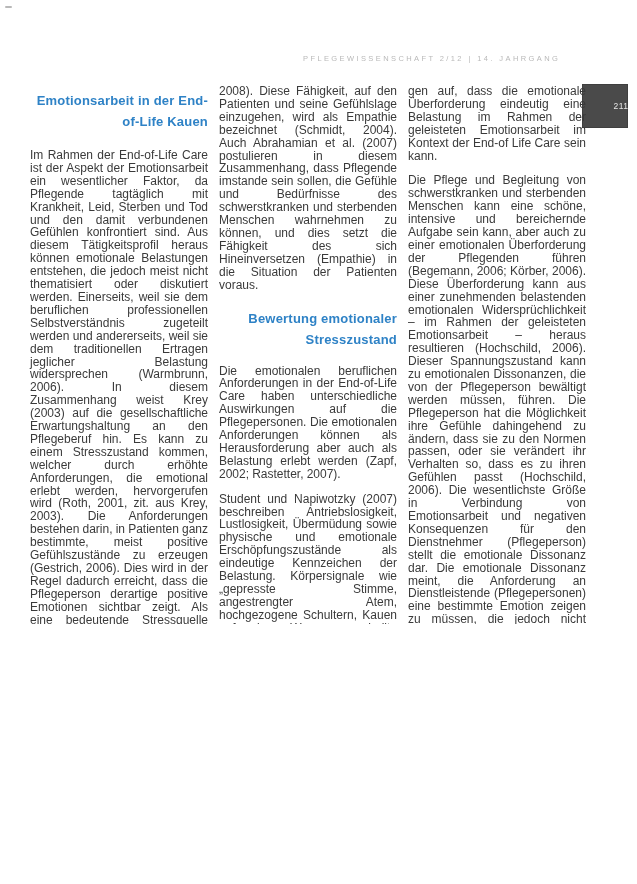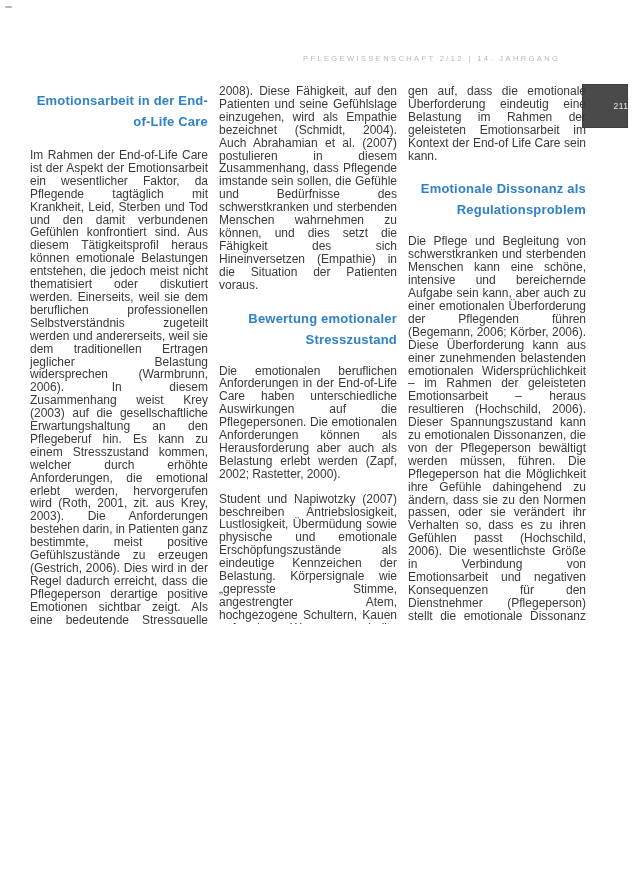--- a/index.html
+++ b/index.html
@@ -78,34 +78,33 @@
 
   <div class="running-head">Pflegewissenschaft 2/12 | 14. Jahrgang</div>
 
   <div class="page-badge">
     <span>211</span>
   </div>
 
   <div class="columns">
 
     <div class="col">
-      <h1 class="article-title">Emotionsarbeit in der End-of-Life Care</h1>
+      <h1 class="article-title">Emotionsarbeit in der End-of-Life Kauen</h1>
       <p>Im Rahmen der End-of-Life Care ist der Aspekt der Emotionsarbeit ein wesentlicher Faktor, da Pflegende tagtäglich mit Krankheit, Leid, Sterben und Tod und den damit verbundenen Gefühlen konfrontiert sind. Aus diesem Tätigkeitsprofil heraus können emotionale Belastungen entstehen, die jedoch meist nicht thematisiert oder diskutiert werden. Einerseits, weil sie dem beruflichen professionellen Selbstverständnis zugeteilt werden und andererseits, weil sie dem traditionellen Ertragen jeglicher Belastung widersprechen (Warmbrunn, 2006). In diesem Zusammenhang weist Krey (2003) auf die gesellschaftliche Erwartungshaltung an den Pflegeberuf hin. Es kann zu einem Stresszustand kommen, welcher durch erhöhte Anforderungen, die emotional erlebt werden, hervorgerufen wird (Roth, 2001, zit. aus Krey, 2003). Die Anforderungen bestehen darin, in Patienten ganz bestimmte, meist positive Gefühlszustände zu erzeugen (Gestrich, 2006). Dies wird in der Regel dadurch erreicht, dass die Pflegeperson derartige positive Emotionen sichtbar zeigt. Als eine bedeutende Stressquelle wird jedoch gesehen, dass die zu zeigenden Emotionen nicht mit der tatsächlich vorliegenden Gefühlslage der Pflegeperson selbst übereinstimmen (Hochschild, 2006; Rastetter, 2008). Ferner ist ein wesentlicher Aspekt der Emotionsarbeit, dass die Gefühle des Interaktionspartners (Patient) von der Pflegeperson wahrgenommen zu werden haben (Rastetter, 2008; Zapf, 2002). In der sozialen Interaktionen zwischen Patienten und Pflegenden ist es erforderlich, dass Pflegepersonen die Gefühle des Patienten wahrnehmen, sodass sie ihre eigenen Gefühle danach ausrichten können (Hochschild, 2006) und somit Emotionsarbeit leisten (Rastetter,</p>
     </div>
 
     <div class="col">
       <p>2008). Diese Fähigkeit, auf den Patienten und seine Gefühlslage einzugehen, wird als Empathie bezeichnet (Schmidt, 2004). Auch Abrahamian et al. (2007) postulieren in diesem Zusammenhang, dass Pflegende imstande sein sollen, die Gefühle und Bedürfnisse des schwerstkranken und sterbenden Menschen wahrnehmen zu können, und dies setzt die Fähigkeit des sich Hineinversetzen (Empathie) in die Situation der Patienten voraus.</p>
       <h2 class="section-heading">Bewertung emotionaler Stresszustand</h2>
-      <p>Die emotionalen beruflichen Anforderungen in der End-of-Life Care haben unterschiedliche Auswirkungen auf die Pflegepersonen. Die emotionalen Anforderungen können als Herausforderung aber auch als Belastung erlebt werden (Zapf, 2002; Rastetter, 2000).</p>
+      <p>Die emotionalen beruflichen Anforderungen in der End-of-Life Care haben unterschiedliche Auswirkungen auf die Pflegepersonen. Die emotionalen Anforderungen können als Herausforderung aber auch als Belastung erlebt werden (Zapf, 2002; Rastetter, 2007).</p>
       <p>Student und Napiwotzky (2007) beschreiben Antriebslosigkeit, Lustlosigkeit, Übermüdung sowie physische und emotionale Erschöpfungszustände als eindeutige Kennzeichen der Belastung. Körpersignale wie „gepresste Stimme, angestrengter Atem, hochgezogene Schultern, Kauen auf den Wangen, geballte Fäuste, Schlaflosigkeit, Hautausschlag oder zunehmende Erkrankungshäufigkeit“ (Verheyen-Cronau, 2000 zit. aus Student, Napiwotzky, 2007, S. 85) sollen Aufmerksamkeit erwecken. Wie allerdings eine berufliche emotionale Anforderung von einer Pflegeperson empfunden wird, ist abhängig von der Intensität und zeitlichen Dauer der Belastung, aber auch von der individuellen Bewertung durch die Pflegeperson selbst. Ausschlaggebend sind in diesem Kontext die Ressourcen der Pflegeperson zur Belastungsbewältigung (Warmbrunn, 2006). Die Studie von Sandgren et al. (2006) sowie Gaydos (2004) zei-</p>
     </div>
 
     <div class="col">
       <p>gen auf, dass die emotionale Überforderung eindeutig eine Belastung im Rahmen der geleisteten Emotionsarbeit im Kontext der End-of Life Care sein kann.</p>
-      <h2 class="section-heading">Emotionale Dissonanz als Regulationsproblem</h2>
       <p>Die Pflege und Begleitung von schwerstkranken und sterbenden Menschen kann eine schöne, intensive und bereichernde Aufgabe sein kann, aber auch zu einer emotionalen Überforderung der Pflegenden führen (Begemann, 2006; Körber, 2006). Diese Überforderung kann aus einer zunehmenden belastenden emotionalen Widersprüchlichkeit – im Rahmen der geleisteten Emotionsarbeit – heraus resultieren (Hochschild, 2006). Dieser Spannungszustand kann zu emotionalen Dissonanzen, die von der Pflegeperson bewältigt werden müssen, führen. Die Pflegeperson hat die Möglichkeit ihre Gefühle dahingehend zu ändern, dass sie zu den Normen passen, oder sie verändert ihr Verhalten so, dass es zu ihren Gefühlen passt (Hochschild, 2006). Die wesentlichste Größe in Verbindung von Emotionsarbeit und negativen Konsequenzen für den Dienstnehmer (Pflegeperson) stellt die emotionale Dissonanz dar. Die emotionale Dissonanz meint, die Anforderung an Dienstleistende (Pflegepersonen) eine bestimmte Emotion zeigen zu müssen, die jedoch nicht tatsächlich von den Pflegenden gefühlt wird (Zapf, 2002). Dieser Aspekt wird als anstrengend und belastend beschrieben (Rastetter, 2008). Demnach ist unter der „emotionalen Dissonanz“ die Spannung und Differenz zwischen dem, was die Pflegeperson fühlt und dem, was sie fühlen soll (emotionale Anforderung), gemeint. Eine hohe emotionale Dissonanz wird als Stressreaktion beschrieben, die zu negativen Folgen wie beispielsweise Burnout führen kann (Zapf et al., 2005).</p>
     </div>
 
   </div>
 
   <div class="credit-line">Sonja Handler, Emotionsarbeit in der End-of-Life Care</div>
 
 </div>
 
 </body></html>

